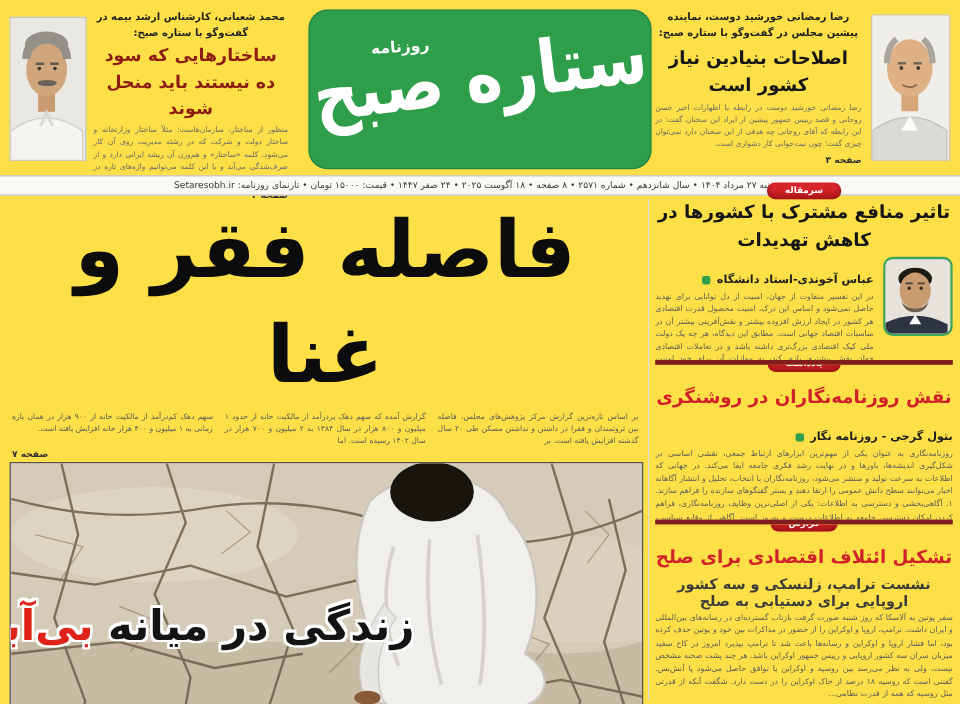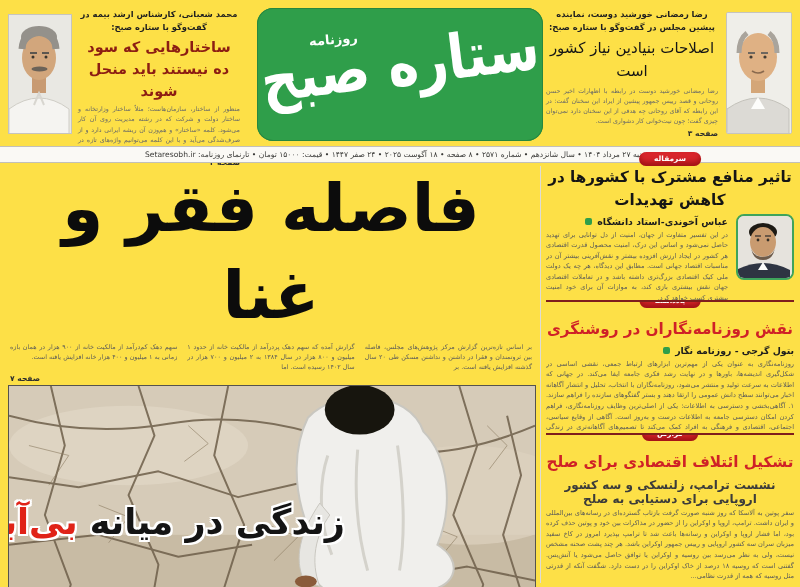--- a/index.html
+++ b/index.html
@@ -17,21 +17,21 @@
   .mini-body { font-size:6.3px; color:#6a6a66; text-align:justify; line-height:1.62; }
   .page-ref { font-size:7.6px; font-weight:bold; color:#2e2e2e; margin-top:3px; text-align:right; }
 
   .masthead { position:absolute; left:257px; top:8px; width:286px; height:133px; background:#2f9e4a; border-radius:16px; overflow:hidden; box-shadow:0 0 0 1px #27873f inset; }
   .mh-ruz { position:absolute; top:24px; left:52px; color:#fff; font-size:13px; font-weight:bold; transform:rotate(-4deg); }
   .mh-title { position:absolute; top:26px; left:0; right:0; text-align:center; color:#fff; font-size:52px; font-weight:bold; transform:rotate(-7deg) scaleY(1.18); white-space:nowrap; letter-spacing:-2px; }
 
   .tr-box { position:absolute; right:6px; top:6px; width:250px; height:136px; }
   .tr-photo { position:absolute; right:2px; top:6px; width:66px; height:122px; border-radius:2px; }
   .tr-text { position:absolute; right:76px; left:2px; top:2px; }
-  .tr-head { font-size:15px; font-weight:normal; color:#161616; text-align:center; line-height:1.55; margin:3px 0 2px; }
+  .tr-head { font-size:15px; font-weight:bold; color:#161616; text-align:center; line-height:1.55; margin:3px 0 2px; }
 
   
   .dateline { position:absolute; top:146px; left:0; right:0; height:17px; border-top:1px solid #c2c0ba; border-bottom:1px solid #c2c0ba; display:flex; align-items:center; justify-content:center; font-size:7.6px; color:#3a3a38; background:#faf9f5; }
 
   .vdivider { position:absolute; left:540px; top:166px; bottom:4px; width:1px; background:#dedcd5; }
 
   
   .main-left { position:absolute; left:6px; top:165px; width:530px; }
   .lead-head { text-align:center; font-size:66px; font-weight:bold; color:#0c0c0c; line-height:1.32; letter-spacing:-1px; }
   .lead-cols { display:flex; gap:10px; margin-top:3px; padding:0 4px; }
@@ -42,31 +42,31 @@
   .photo-block { position:relative; margin-top:2px; width:528px; height:260px; border:1px solid #55534e; overflow:hidden; background:#cfc4b1; }
   .photo-block svg.scene { position:absolute; inset:0; width:100%; height:100%; }
   .photo-head { position:absolute; top:116px; left:6px; width:330px; text-align:center; font-size:35px; font-weight:bold; white-space:nowrap; direction:rtl; }
   .ph-black { color:#141414; }
   .ph-red { color:#e02318; }
   .ph-black,.ph-red { text-shadow:-2px -2px 0 #fff,2px -2px 0 #fff,-2px 2px 0 #fff,2px 2px 0 #fff,-2px 0 0 #fff,2px 0 0 #fff,0 -2px 0 #fff,0 2px 0 #fff; }
 
   
   .rail { position:absolute; left:546px; right:6px; top:150px; }
   .rail-article { position:relative; padding-top:10px; overflow:hidden; }
-  .rail-article + .rail-article { border-top:2px solid #7f1d1d; }
+  .rail-article + .rail-article { border-top:4px solid #7f1d1d; }
   .badge { position:absolute; top:2px; left:50%; transform:translateX(-50%); background:#d8252b; color:#fff; font-size:7.4px; font-weight:bold; padding:2px 15px 3px; border-radius:8px; box-shadow:inset 0 -4px 5px rgba(110,0,0,.5); white-space:nowrap; }
   .rail-article + .rail-article .badge { top:-8px; }
   .a0 { height:150px; }
   .a1 { height:133px; }
   .a2 { height:154px; }
   .rail-head { text-align:center; font-weight:bold; font-size:15.2px; line-height:1.5; margin-top:6px; }
   .a0 .rail-head { color:#151515; }
   .a1 .rail-head,.a2 .rail-head { color:#cf2127; }
   .rail-sub { text-align:center; font-size:12px; font-weight:bold; color:#3c3c3a; margin:4px 0 2px; }
-  .rail-byline { display:flex; direction:ltr; justify-content:flex-end; align-items:center; gap:5px; margin:4px 0 3px; font-size:9.4px; font-weight:bold; color:#1d1d1d; }
+  .rail-byline { display:flex; direction:ltr; justify-content:flex-end; align-items:center; gap:5px; margin:16px 0 3px; font-size:9.4px; font-weight:bold; color:#1d1d1d; }
   .bullet { width:7px; height:7px; background:#2f9e4a; border-radius:2px; flex:none; }
   .rail-body { font-size:6.6px; color:#5c5c58; text-align:justify; line-height:1.6; }
   .rail-photo { position:absolute; top:64px; right:0; width:58px; height:66px; border:2px solid #3fa45b; border-radius:8px; overflow:hidden; background:#e6e3dd; }
   .a0 .rail-byline, .a0 .rail-body { margin-right:66px; }
 </style>
 </head>
 <body>
 
 <div class="page">
 

